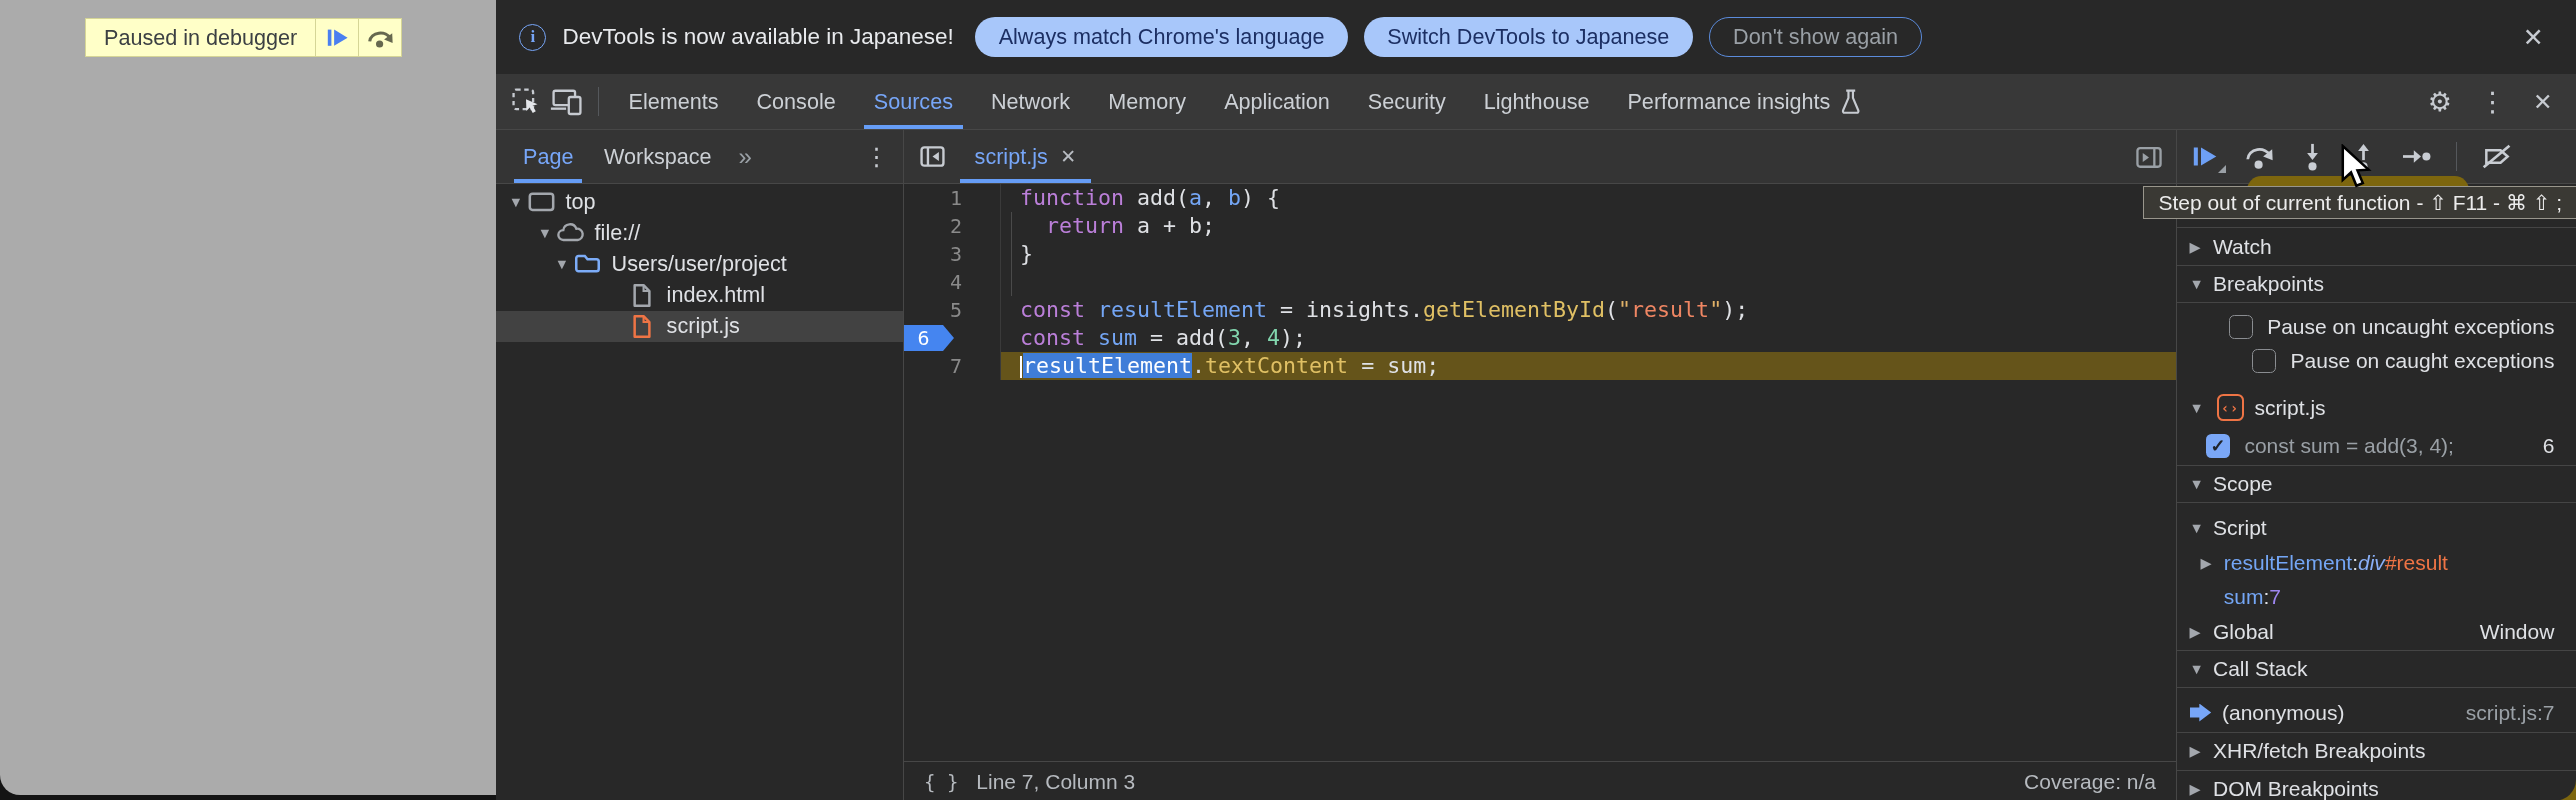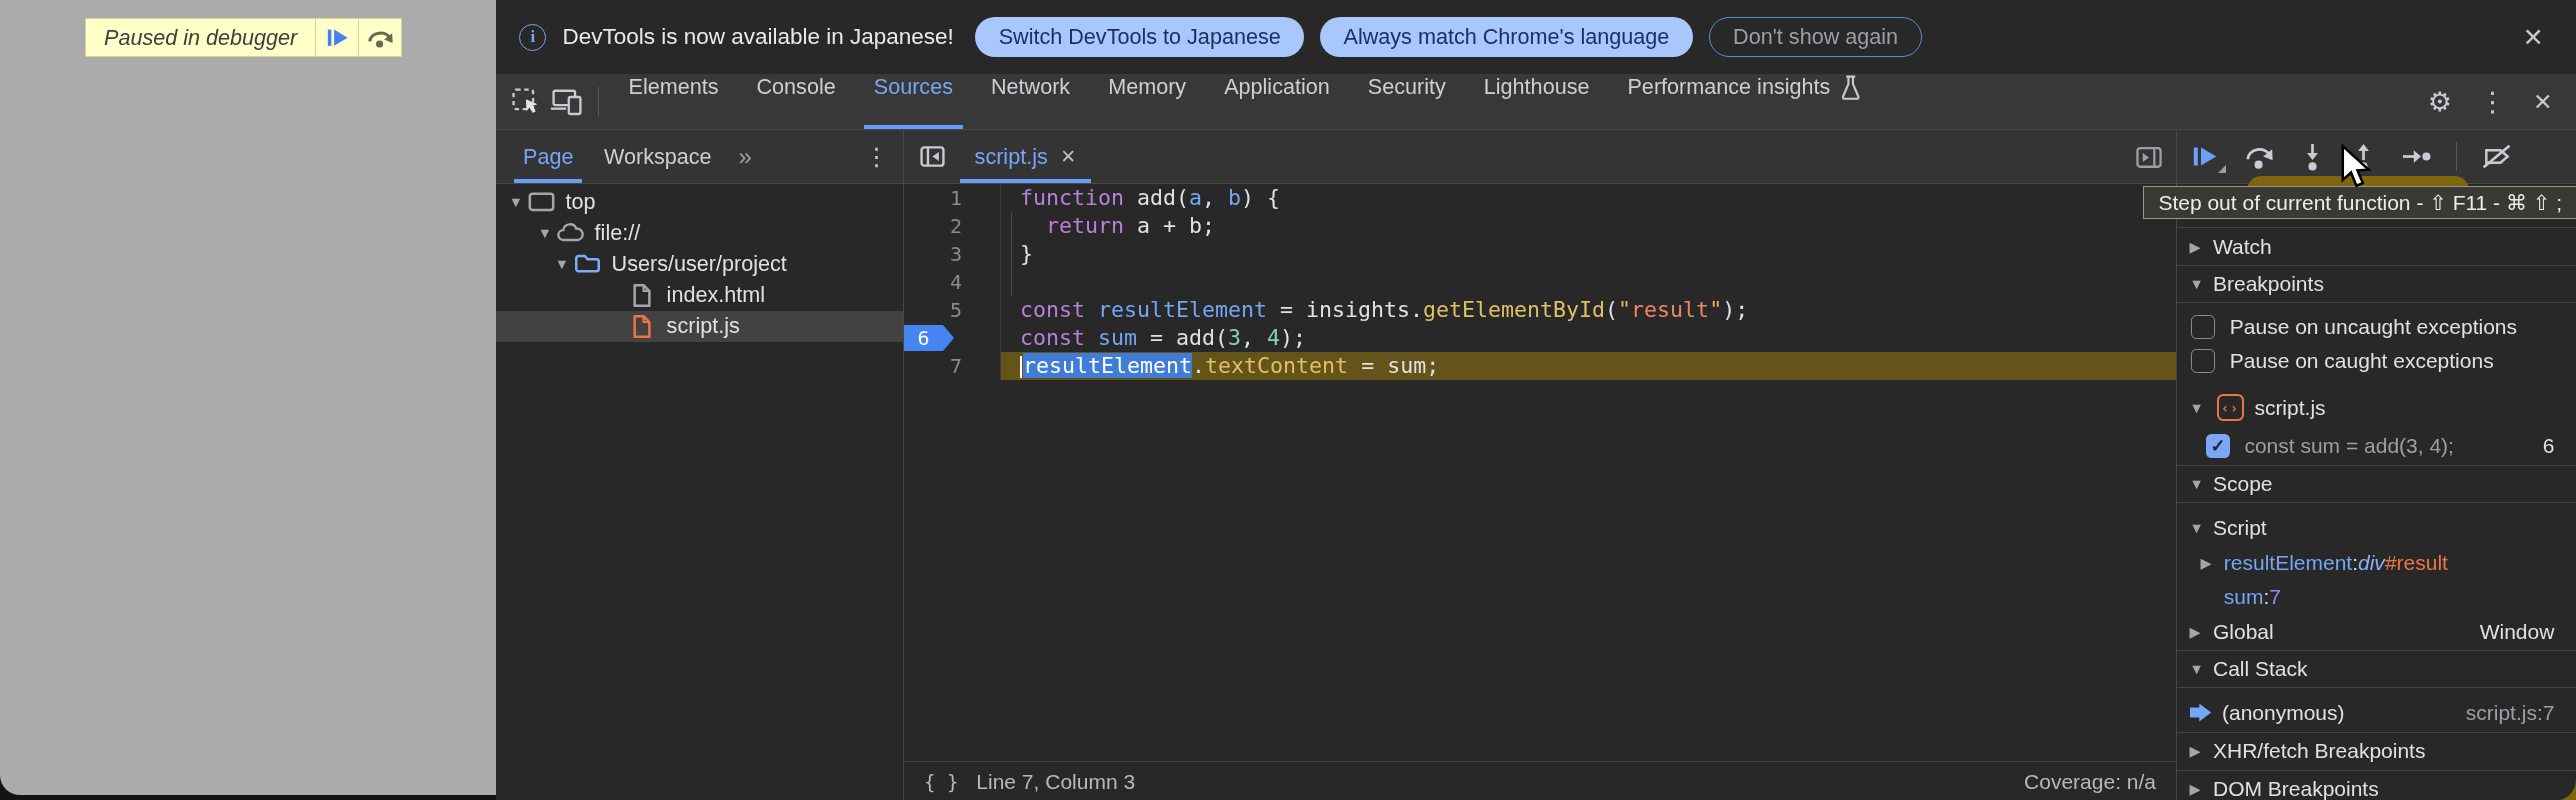--- a/index.html
+++ b/index.html
@@ -5,21 +5,21 @@
   html,body{margin:0;padding:0;background:#141414;}
   #root{position:relative;width:2576px;height:801px;overflow:hidden;
         font-family:"Liberation Sans",sans-serif;color:var(--text);}
   *{box-sizing:border-box;}
 
   
   .page-area{position:absolute;left:0;top:0;width:496px;height:795px;
              background:var(--page_gray);border-bottom-left-radius:20px;}
   .paused-banner{position:absolute;left:85px;top:18px;height:39px;display:flex;align-items:stretch;
                  background:var(--banner_yellow);border:0.9px solid #d5d596;}
-  .paused-banner .lbl{display:flex;align-items:center;padding:7px 18px;font-size:21.6px;color:#3c4043;font-style:italic;}
+  .paused-banner .lbl{display:flex;align-items:center;padding:7px 18px;font-size:21.6px;color:#3c4043;}
   .banner-btn{width:43px;display:flex;align-items:center;justify-content:center;border-left:0.9px solid #d5d596;cursor:pointer;}
 
   
   .olive-corner{position:absolute;right:0;bottom:0;width:135px;height:23.4px;background:var(--olive);}
   .devtools{position:absolute;left:496px;top:0;width:2080px;height:801px;background:var(--bg);
             border-bottom-right-radius:21.6px;overflow:hidden;display:flex;flex-direction:column;}
 
   
   .infobar{height:74px;flex:none;display:flex;align-items:center;padding:0 23.4px;gap:16px;background:var(--bg);}
   .info-icon{width:27px;height:27px;border:1.8px solid var(--accent);border-radius:50%;flex:none;
@@ -29,21 +29,21 @@
   .pill{height:40px;border-radius:21px;display:flex;align-items:center;padding:0 23.4px;
         font-size:21.6px;background:var(--pill_bg);color:var(--pill_text);cursor:pointer;white-space:nowrap;}
   .pill.outline{background:transparent;border:1.8px solid #5b8bdb;color:var(--text_dim);}
   .x-btn{margin-left:auto;font-size:25px;color:#c7cbd1;cursor:pointer;padding:3.6px 9px;}
 
   
   .tabbar{height:56px;flex:none;display:flex;align-items:stretch;background:var(--tabbar);
           border-bottom:0.9px solid var(--border);padding-left:9px;}
   .tb-icon{width:41px;display:flex;align-items:center;justify-content:center;cursor:pointer;}
   .tb-sep{width:0.9px;background:#55585c;margin:12.6px 10.8px;}
-  .tab{display:flex;align-items:flex-start;padding:0 19px;font-size:21.6px;color:#ccd0d5;
+  .tab{display:flex;align-items:center;padding:0 19px;font-size:21.6px;color:#ccd0d5;
        position:relative;cursor:pointer;white-space:nowrap;gap:9px;}
   .tab.active{color:var(--accent);}
   .tab.active::after{content:"";position:absolute;left:9px;right:9px;bottom:0;height:3.6px;background:var(--accent_strong);}
   .tabbar-right{margin-left:auto;display:flex;align-items:center;gap:5.4px;padding-right:12.6px;}
   .glyph-btn{font-size:27px;color:#c7cbd1;padding:0 10.8px;cursor:pointer;}
 
   
   .main{flex:1;display:flex;min-height:0;}
   .pane-header{height:54px;flex:none;display:flex;align-items:center;background:var(--toolbar);
                border-bottom:0.9px solid var(--border);}
@@ -96,21 +96,21 @@
   .dbg-toolbar{gap:24px;padding-left:14.4px;}
   .dbg-btn{position:relative;display:flex;cursor:pointer;}
   .dbg-sep{width:0.9px;height:29px;background:#55585c;}
   .resume-corner{position:absolute;right:-5.4px;bottom:-2.7px;width:0;height:0;
                  border-left:8px solid transparent;border-bottom:8px solid #9aa0a6;}
   .sidebar-content{flex:1;position:relative;overflow:hidden;}
   .s-rows{padding-top:43px;}
   .s-row{display:flex;align-items:center;font-size:21px;color:var(--text);padding:0 21.6px 0 12.6px;white-space:nowrap;}
   .s-header{height:38px;border-top:0.9px solid #454545;}
   .s-header.bb{border-bottom:0.9px solid #454545;}
-  .s-checkbox{height:34px;padding-left:14.4px;}
+  .s-checkbox{height:34px;padding-left:14.4px;justify-content:flex-end;}
   .s-header + .s-checkbox{margin-top:7.2px;}
   .s-checkbox + .s-group{margin-top:10.8px;}
   .s-group{height:38px;}
   .s-bp{height:38px;padding-left:29px;color:var(--text_dim);}
   .s-scopegroup{height:36px;}
   .s-header + .s-scopegroup{margin-top:7.2px;}
   .s-var{height:34px;padding-left:23.4px;}
   .s-frame{height:38px;margin-top:5.4px;}
   .s-arrow{width:23.4px;flex:none;color:#a3a7ad;font-size:14.4px;}
   .s-right{margin-left:auto;color:var(--text);}
@@ -157,22 +157,22 @@
     </div>
   </div>
 
   <div class="olive-corner"></div>
 
   <div class="devtools">
 
     <div class="infobar">
       <div class="info-icon">i</div>
       <div class="msg">DevTools is now available in Japanese!</div>
+      <div class="pill">Always match Chrome's language</div>
       <div class="pill">Switch DevTools to Japanese</div>
-      <div class="pill">Always match Chrome's language</div>
       <div class="pill outline">Don't show again</div>
       <div class="x-btn">✕</div>
     </div>
 
     <div class="tabbar">
       <div class="tb-icon">
         <svg width="32" height="32" viewBox="0 0 36 36">
           <rect x="4" y="4" width="22" height="22" rx="3" fill="none" stroke="#c7cbd1" stroke-width="2.6" stroke-dasharray="5 4"></rect>
           <path d="M18 15 L31 20.5 L25.5 22.3 L29 28.5 L25.6 30.4 L22.2 24.2 L18.5 28 Z" fill="#e4e6ea"></path>
         </svg>

